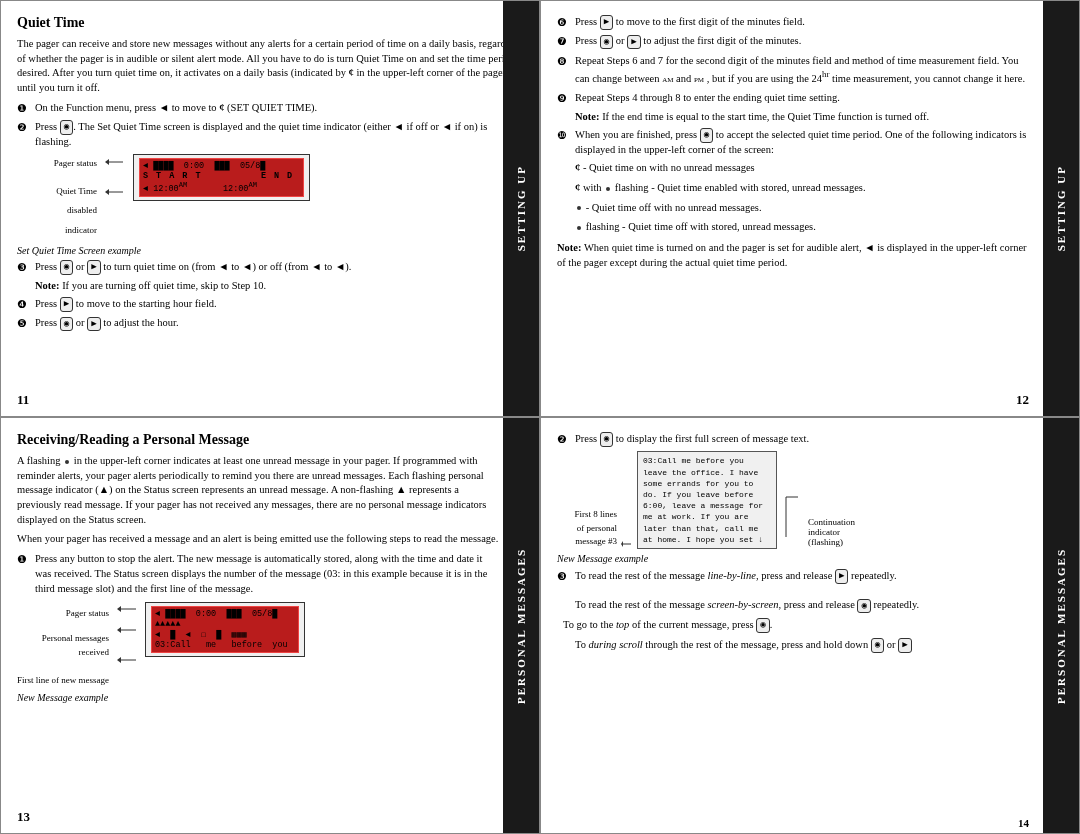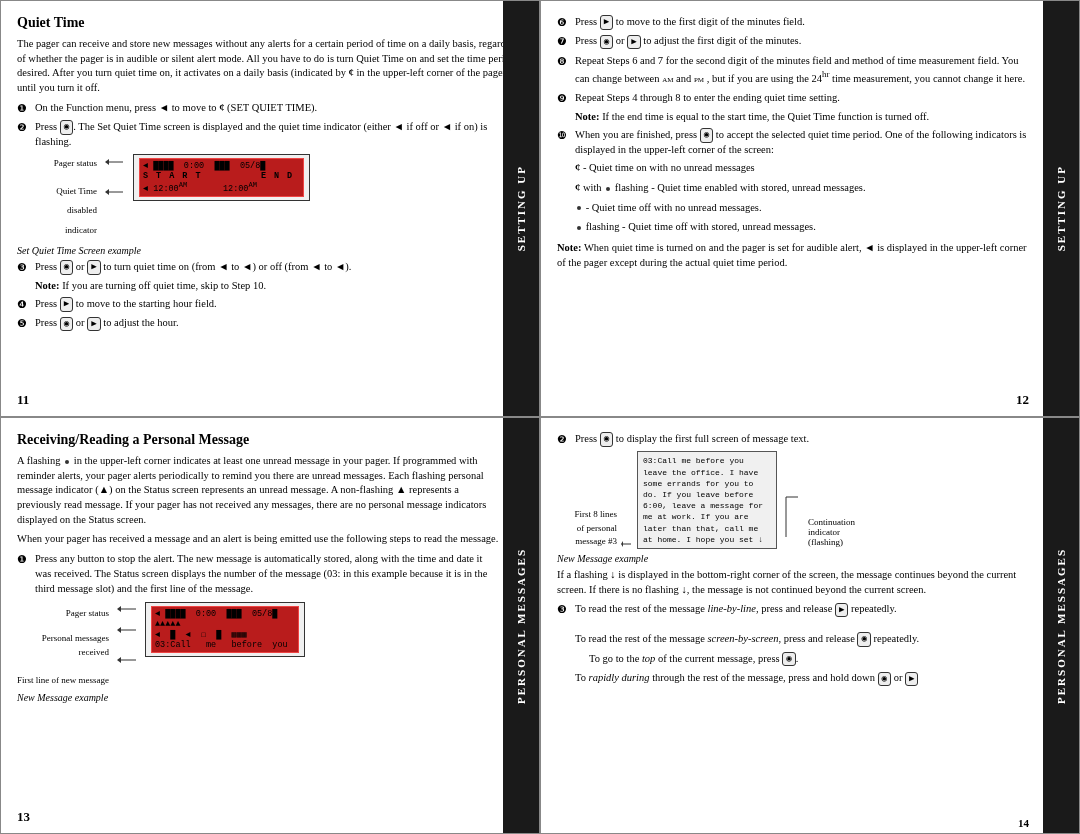--- a/index.html
+++ b/index.html
@@ -347,32 +347,31 @@
             <svg width="20" height="60">
               <line x1="2" y1="50" x2="2" y2="10" stroke="#333" stroke-width="1"></line>
               <line x1="2" y1="10" x2="14" y2="10" stroke="#333" stroke-width="1"></line>
             </svg>
           </div>
           <div class="continuation-label">Continuation<br>indicator<br>(flashing)</div>
         </div>
       </div>
       <div class="screen-caption">New Message example</div>
 
-      <p style="margin-top:4px; font-size:10.5px; line-height:1.4;">If a flashing ↓ is displayed in the bottom-right corner of the screen, the message continues beyond the current screen. If there is no flashing ↓, the message is not continued beyond the current screen.</p>
 
       <div class="step" style="margin-top:5px;">
         <span class="step-num">❸</span>
         <span class="step-content">To read the rest of the message <em>line-by-line</em>, press and release <span class="btn-icon">▶</span> repeatedly.</span>
       </div>
 
       <p style="margin-left:18px; font-size:10.5px; line-height:1.4; margin-top:14px;">To read the rest of the message <em>screen-by-screen</em>, press and release <span class="btn-icon">◉</span> repeatedly.</p>
 
-      <p style="margin-left:32px; font-size:10.5px; line-height:1.4; margin-top:3px;">To go to the <em>top</em> of the current message, press <span class="btn-icon">◉</span>.</p>
-
-      <p style="margin-left:18px; font-size:10.5px; line-height:1.4; margin-top:3px;">To <em>rapidly during</em> through the rest of the message, press and hold down <span class="btn-icon">◉</span> or <span class="btn-icon">▶</span></p>
+      <p style="margin-left:6px; font-size:10.5px; line-height:1.4; margin-top:3px;">To go to the <em>top</em> of the current message, press <span class="btn-icon">◉</span>.</p>
+
+      <p style="margin-left:18px; font-size:10.5px; line-height:1.4; margin-top:3px;">To <em>during scroll</em> through the rest of the message, press and hold down <span class="btn-icon">◉</span> or <span class="btn-icon">▶</span></p>
     </div>
     <div class="panel-tab">
       <span class="panel-tab-text">PERSONAL MESSAGES</span>
     </div>
     <span class="panel-number" style="position:absolute; bottom:4px; right:50px; font-size:11px; font-weight:bold;">14</span>
   </div>
 
 </div>
 
 </body></html>

